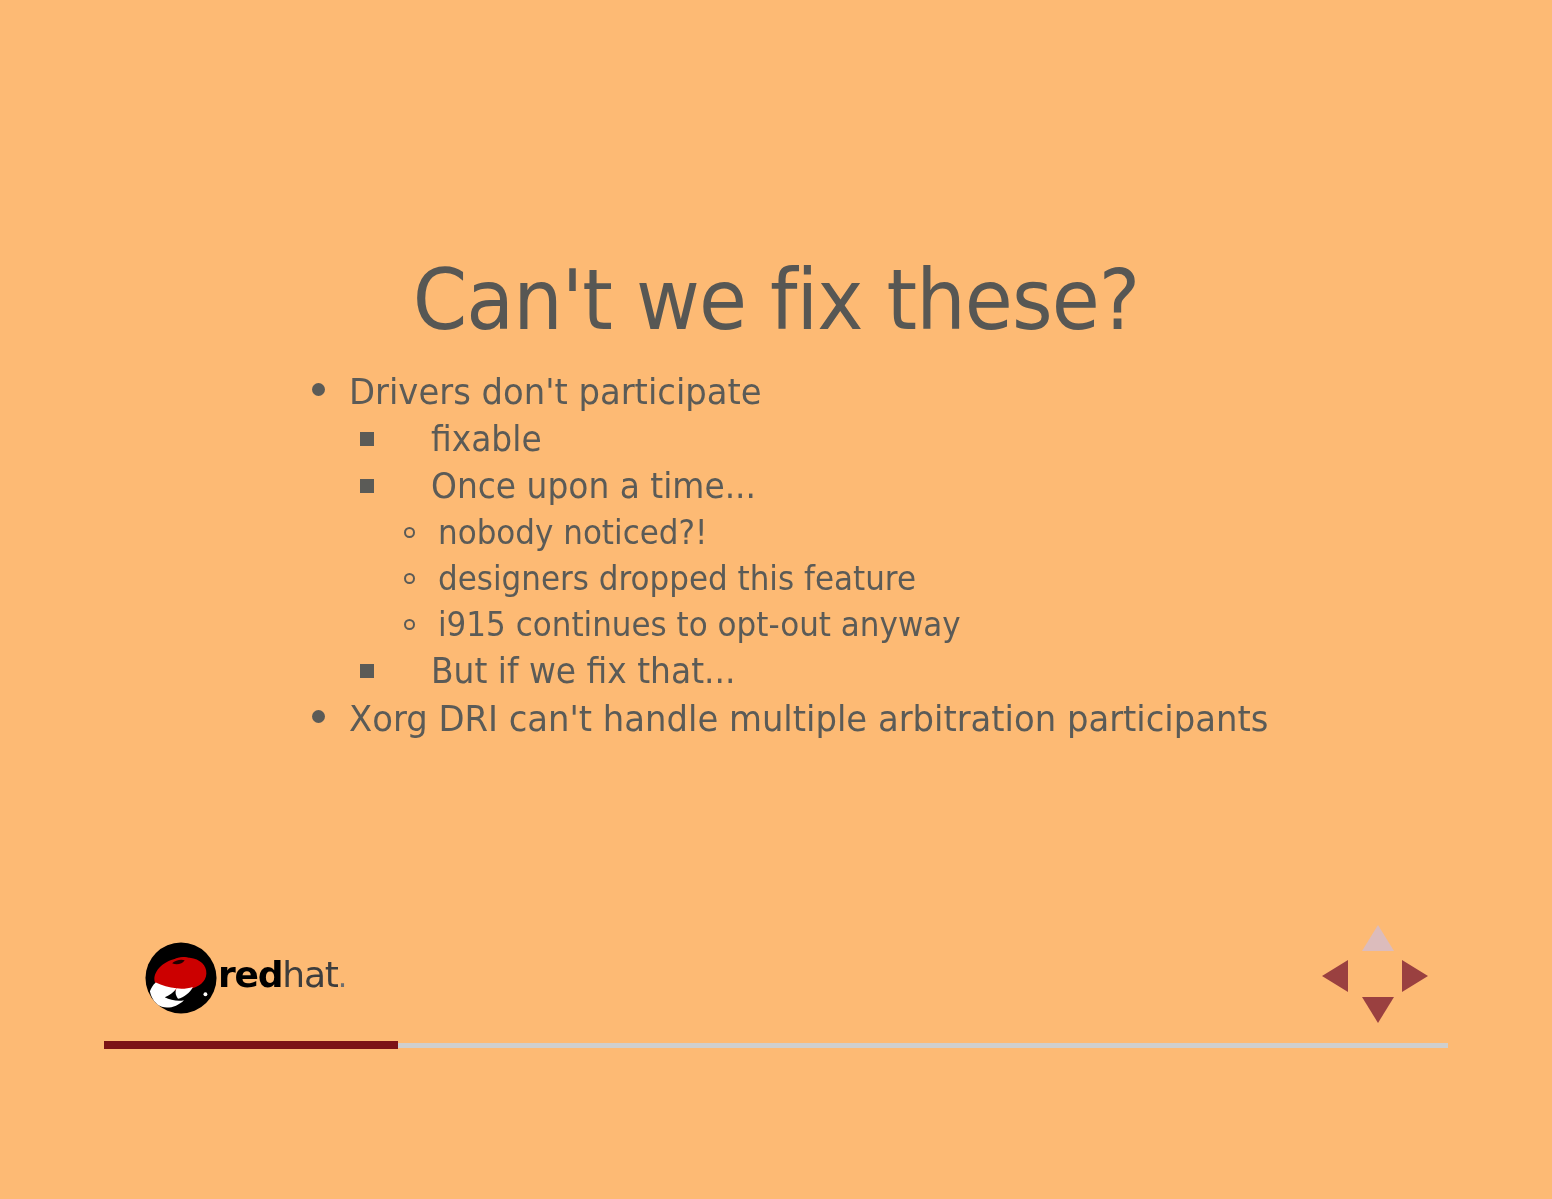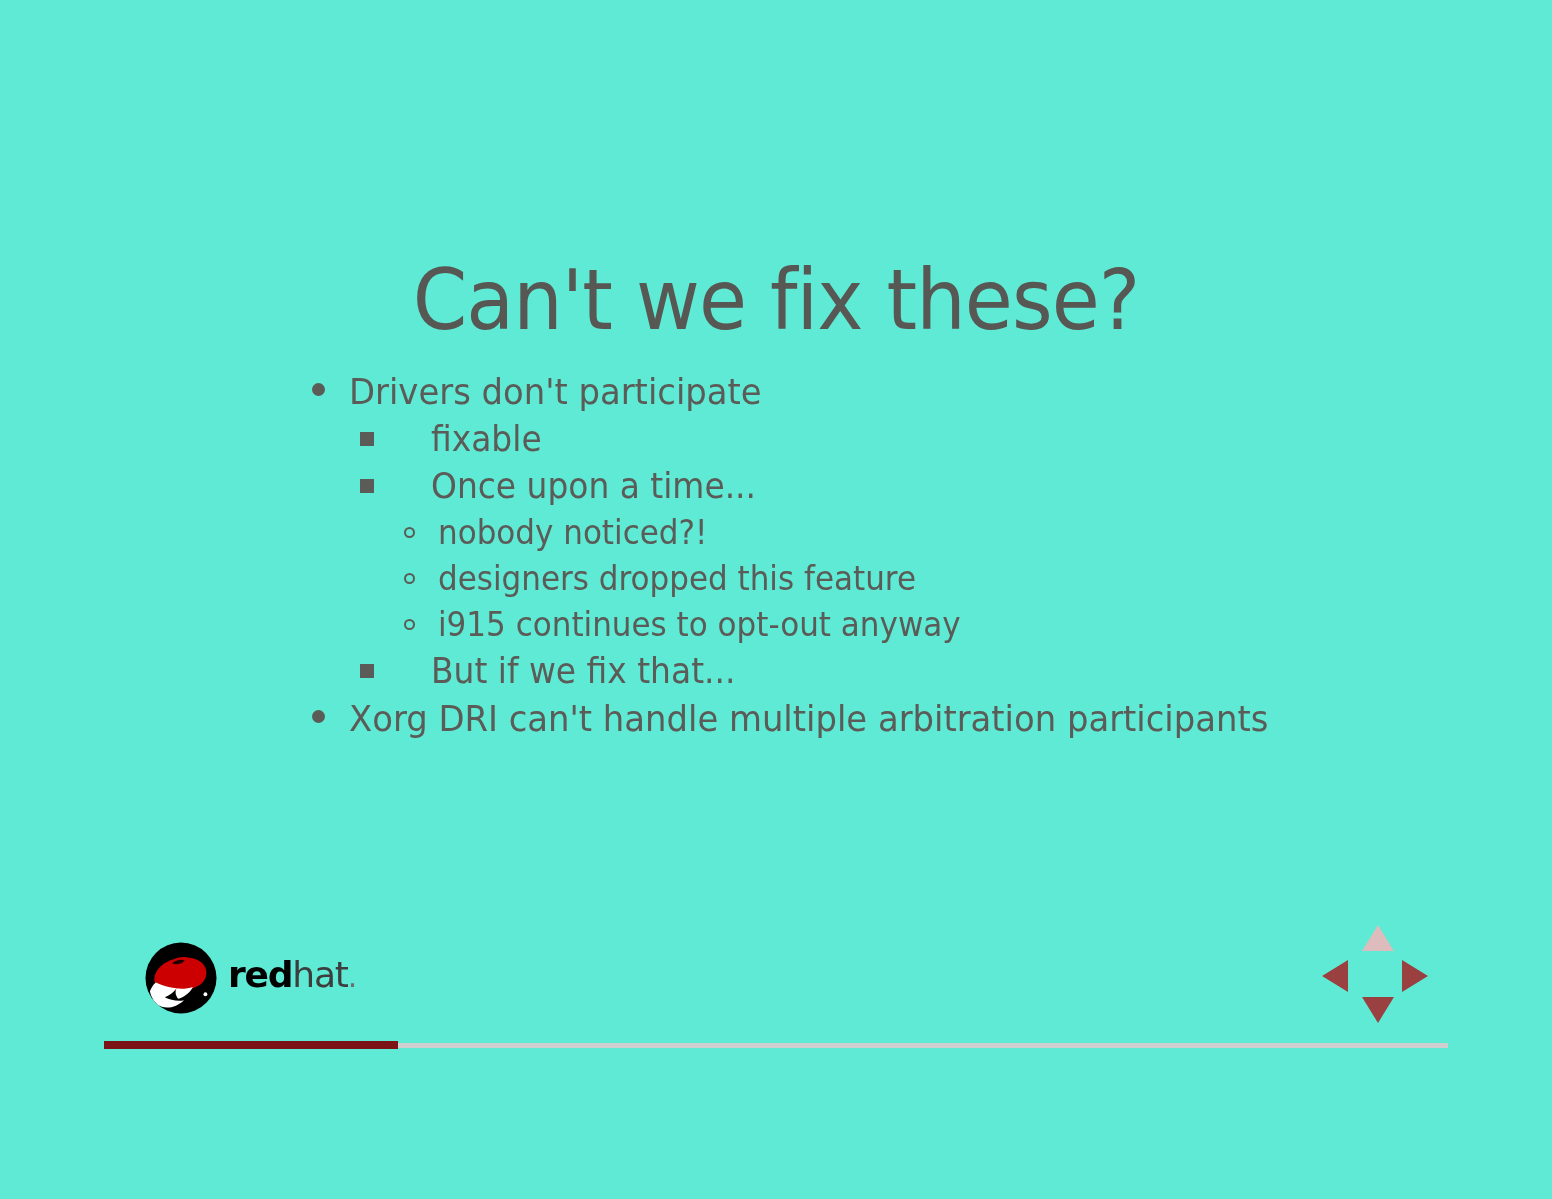--- a/index.html
+++ b/index.html
@@ -10,21 +10,21 @@
     height: 1199px;
     background: #ffffff;
     font-family: "Liberation Sans", sans-serif;
     overflow: hidden;
   }
 
   .slide {
     position: relative;
     width: 1552px;
     height: 1199px;
-    background: #5eead4;
+    background: #fdba74;
   }
 
   
   .slide-title {
     position: absolute;
     left: 0;
     top: 252px;
     width: 1552px;
     text-align: center;
     font-size: 84px;
@@ -129,21 +129,20 @@
     align-items: center;
   }
 
   .logo-mark {
     width: 74px;
     height: 74px;
     flex: 0 0 74px;
   }
 
   .logo-word {
-    margin-left: 10px;
     font-family: "DejaVu Sans", sans-serif;
     font-size: 36px;
     line-height: 44px;
     letter-spacing: -1.2px;
     white-space: nowrap;
     color: #000000;
     padding-bottom: 4px;
   }
   .logo-word .w-red {
     font-weight: 700;

